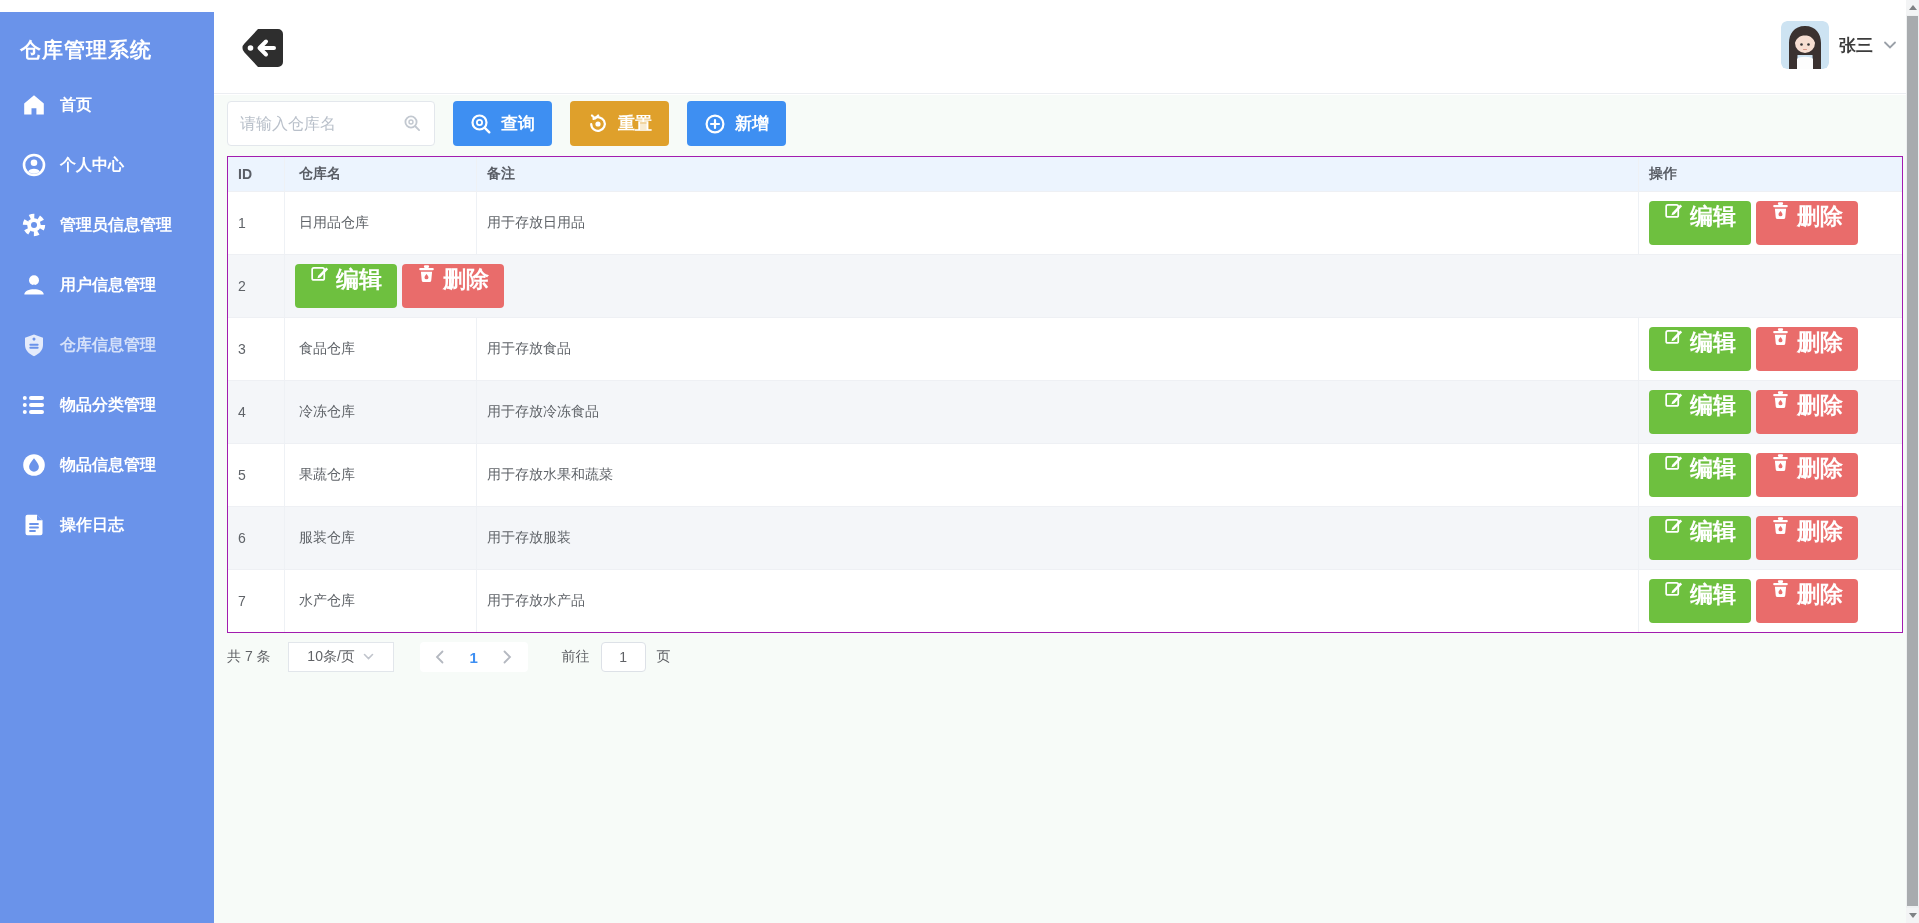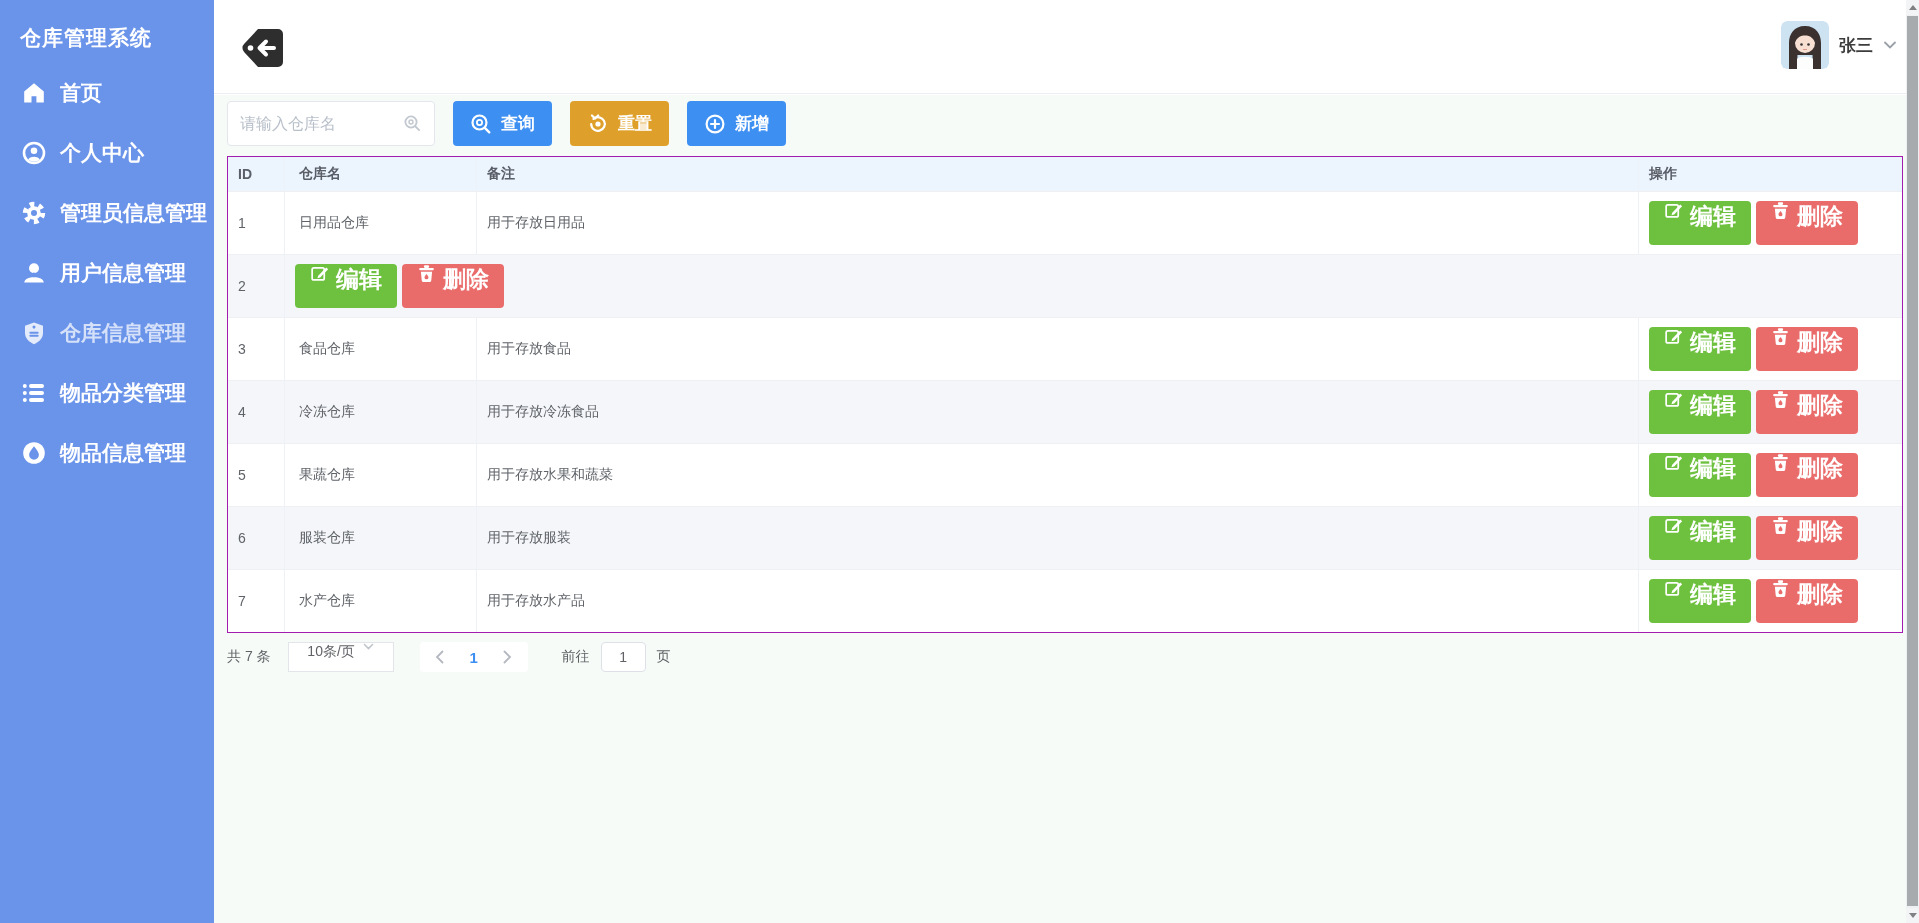--- a/index.html
+++ b/index.html
@@ -1,22 +1,22 @@
 <!DOCTYPE html>
 <html><head>
 <meta charset="utf-8">
 <style>
   * { margin:0; padding:0; box-sizing:border-box; }
   html,body { width:1919px; height:923px; overflow:hidden; }
   body { font-family:"Liberation Sans", sans-serif; background:#fff; position:relative; }
 
   
-  .sidebar { position:absolute; left:0; top:0; bottom:0; width:214px; background:#6a93ea; color:#fff; z-index:2; }
+  .sidebar { position:absolute; left:0; top:12px; bottom:0; width:214px; background:#6a93ea; color:#fff; z-index:2; }
   .sidebar-title { font-size:21px; font-weight:bold; padding:24px 0 0 20px; letter-spacing:1px; height:63px; }
-  .menu-item { height:60px; display:flex; align-items:center; padding-left:21px; gap:13px; font-size:21px; font-weight:bold; cursor:pointer; }
+  .menu-item { height:60px; display:flex; align-items:center; padding-left:21px; gap:13px; font-size:16px; font-weight:bold; cursor:pointer; }
   .menu-item svg { width:26px; height:26px; flex:none; }
   .menu-item.active { color:rgba(255,255,255,0.72); }
   .menu-item.active svg { opacity:.82; }
 
   
   .topbar { position:absolute; left:214px; top:0; right:0; height:94px; background:#fff; border-bottom:1px solid #eceef2; }
   .back-btn { position:absolute; left:27px; top:27px; width:46px; height:42px; border:none; background:transparent; cursor:pointer; }
   .userbox { position:absolute; right:22px; top:21px; display:flex; align-items:center; gap:10px; cursor:pointer;font-weight:bold; }
   .avatar { width:48px; height:48px; border-radius:6px; display:block; }
   .username { font-size:17px; color:#3c3c3c; }
@@ -45,21 +45,21 @@
   .c-remark { flex:1; }
   .c-actions { width:263px; gap:5px; }
   .row-btn { width:102px; height:44px; border:none; border-radius:4px; color:#fff; font-size:23px; font-weight:bold; display:inline-flex; align-items:flex-start; justify-content:center; gap:7px; cursor:pointer; font-family:"Liberation Sans",sans-serif; }
   .row-btn svg { width:19px; height:19px; }
   .row-btn.edit { background:#6ec03f; }
   .row-btn.delete { background:#e96c6b; }
 
   
   .pagination { display:flex; align-items:center; margin:9px 0 0 13px; height:30px; font-size:14px; color:#606266; }
   .pag-total { margin-right:17px; }
-  .size-select { width:106px; height:30px; background:#fff; border:1px solid #e2e6eb; border-radius:0; display:flex; justify-content:center; gap:8px; color:#606266; cursor:pointer; }
+  .size-select { width:106px; height:30px; background:#fff; border:1px solid #e2e6eb; border-radius:0; display:flex; align-items:center; justify-content:center; gap:8px; color:#606266; cursor:pointer; }
   .pager { display:flex; align-items:center; background:#fff; border-radius:4px; padding:0 6px; margin-left:26px; height:30px; }
   .pager-btn { width:28px; height:28px; border:none; background:transparent; display:flex; align-items:center; justify-content:center; cursor:pointer; }
   .cur-page { width:28px; text-align:center; color:#3e8ff2; font-weight:bold; font-size:15px; margin:0 6px; }
   .goto { display:flex; align-items:center; gap:11px; margin-left:34px; }
   .goto input { width:45px; height:30px; border:1px solid #dde1e7; border-radius:4px; text-align:center; font-size:14px; color:#606266; outline:none; background:#fff; font-family:"Liberation Sans",sans-serif; }
 
   
   .scrollbar { position:absolute; right:0; top:0; bottom:0; width:13px; background:#eef0f1; z-index:5; }
   .sb-btn { position:absolute; left:0; width:13px; height:15px; background:#f3f4f5; display:flex; align-items:center; justify-content:center; cursor:pointer; }
   .sb-btn.up { top:0; } .sb-btn.down { bottom:0; }
@@ -130,20 +130,28 @@
     </div>
 
     <div class="menu-item">
       <svg viewBox="0 0 26 26">
           <circle cx="13" cy="13" r="10.8" fill="#fff"></circle>
           <path d="M13 6.2 c2.8 3.6 4.9 6.1 4.9 8.6 a4.9 4.9 0 0 1 -9.8 0 c0-2.5 2.1-5 4.9-8.6 z" fill="#6a93ea"></path>
         </svg>
       <span>物品信息管理</span>
     </div>
 
+    <div class="menu-item">
+      <svg viewBox="0 0 26 26">
+          <path d="M6.5 2.8 h9.5 l5.5 5.5 v13 a2 2 0 0 1 -2 2 h-13 a2 2 0 0 1 -2 -2 V4.8 a2 2 0 0 1 2 -2 z" fill="#fff"></path>
+          <path d="M16 2.8 v5.5 h5.5 z" fill="#6a93ea"></path>
+          <path d="M9 12 h8 M9 15.5 h8 M9 19 h5" stroke="#6a93ea" stroke-width="1.8" stroke-linecap="round"></path>
+        </svg>
+      <span>操作日志</span>
+    </div>
 
   </nav>
 </aside>
 
 <header class="topbar">
   <button class="back-btn">
     <svg viewBox="0 0 46 42">
         <path d="M17 2 h20 a5 5 0 0 1 5 5 v28 a5 5 0 0 1 -5 5 h-20 L3.5 25.5 a6 6 0 0 1 0-9 Z" fill="#2e2e2e"></path>
         <circle cx="9.5" cy="21" r="2.8" fill="#fff"></circle>
         <path d="M33 21 H19.5 M25 14.5 L18.5 21 l6.5 6.5" stroke="#fff" stroke-width="4" fill="none" stroke-linecap="round" stroke-linejoin="round"></path>

